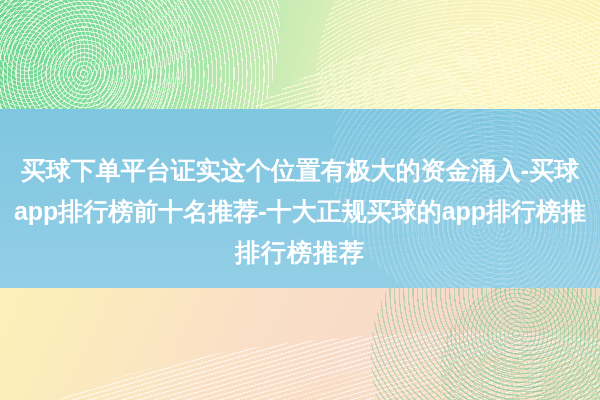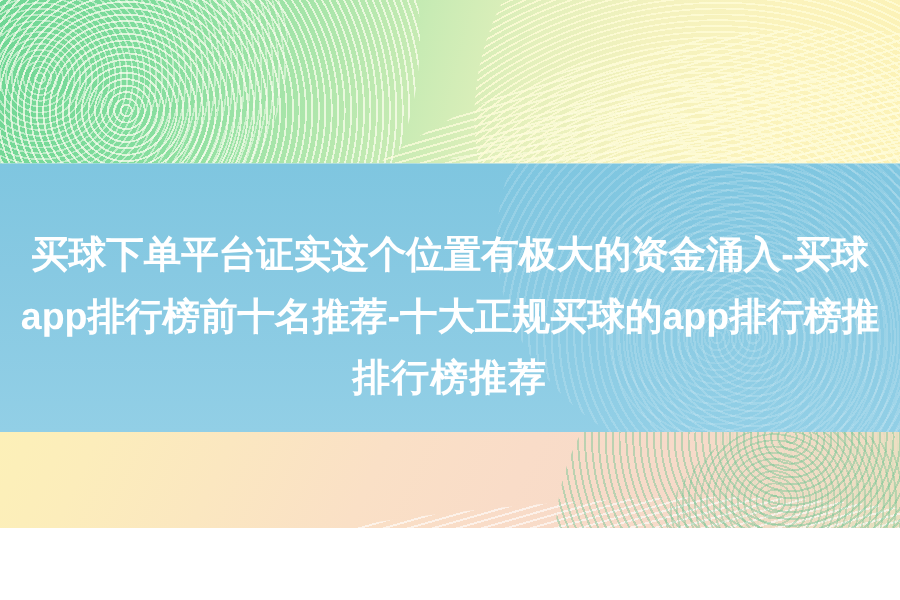--- a/index.html
+++ b/index.html
@@ -5,21 +5,21 @@
 <style>
   html, body {
     margin: 0;
     padding: 0;
     background: #ffffff;
   }
 
   #banner {
     position: relative;
     width: 600px;
-    height: 352px;
+    height: 400px;
     overflow: hidden;
     font-family: "Liberation Sans", "DejaVu Sans", sans-serif;
   }
 
   
   .band-top {
     position: absolute;
     left: 0;
     top: 0;
     width: 600px;

